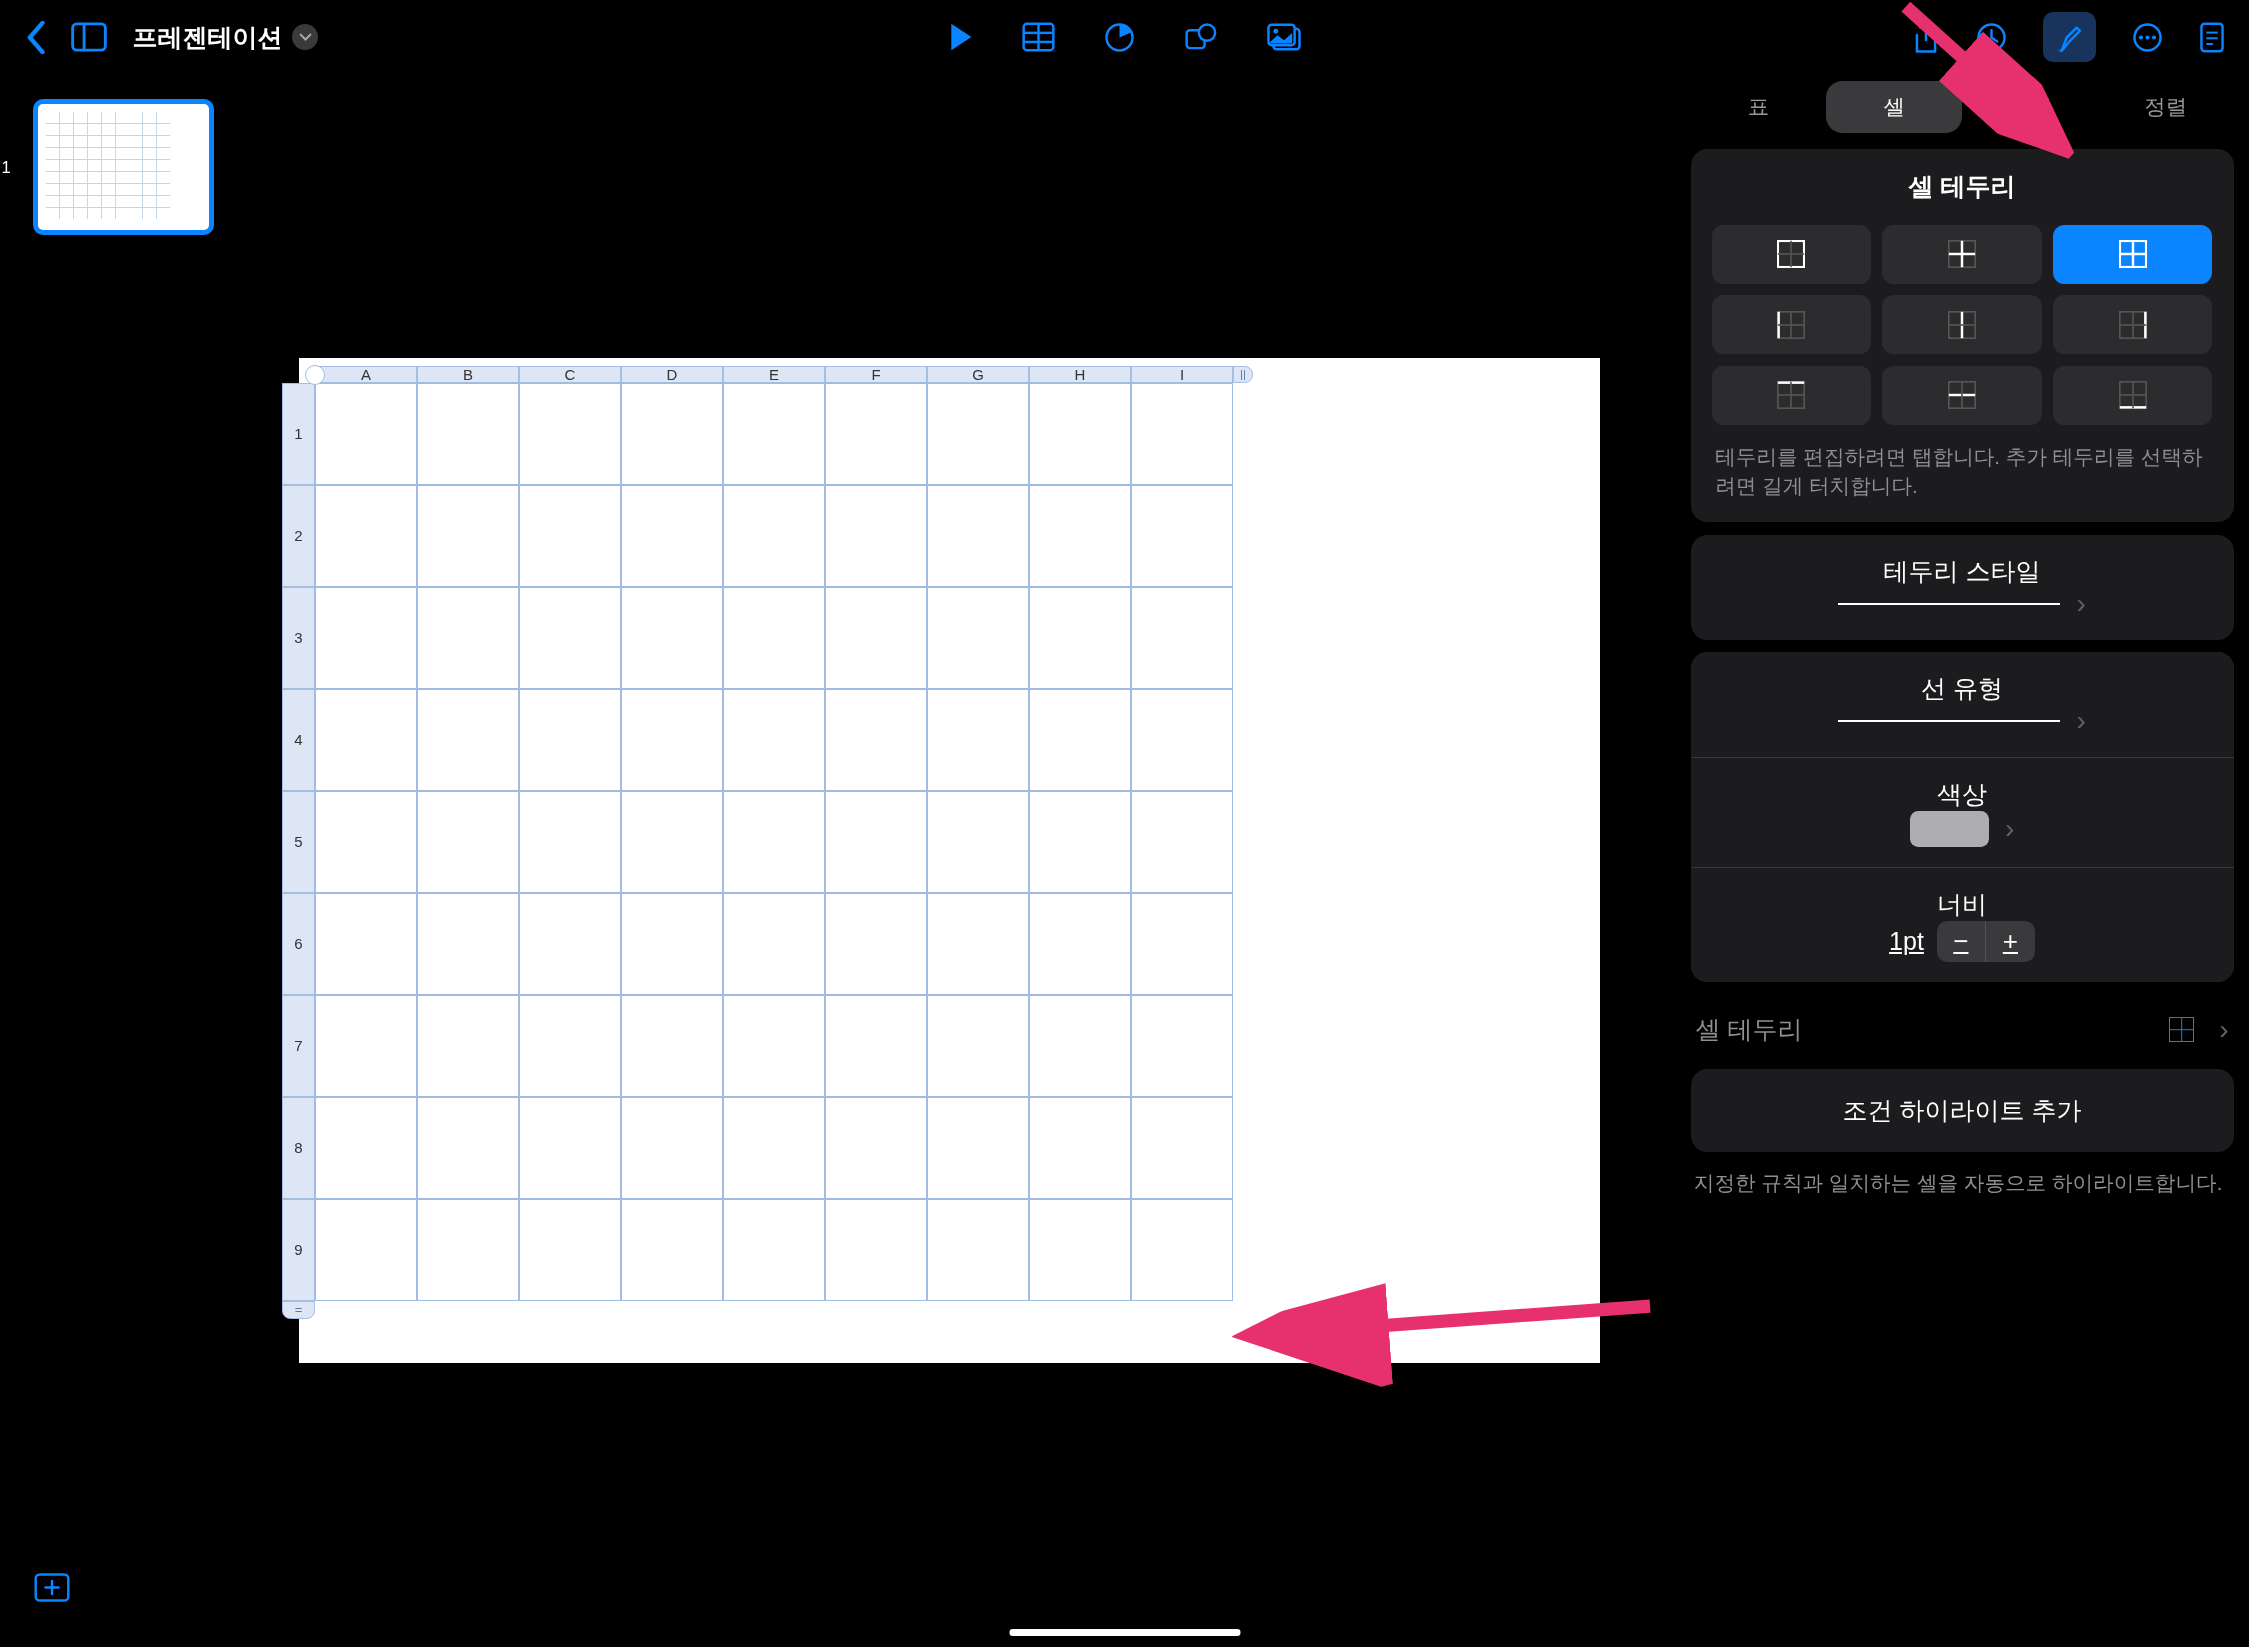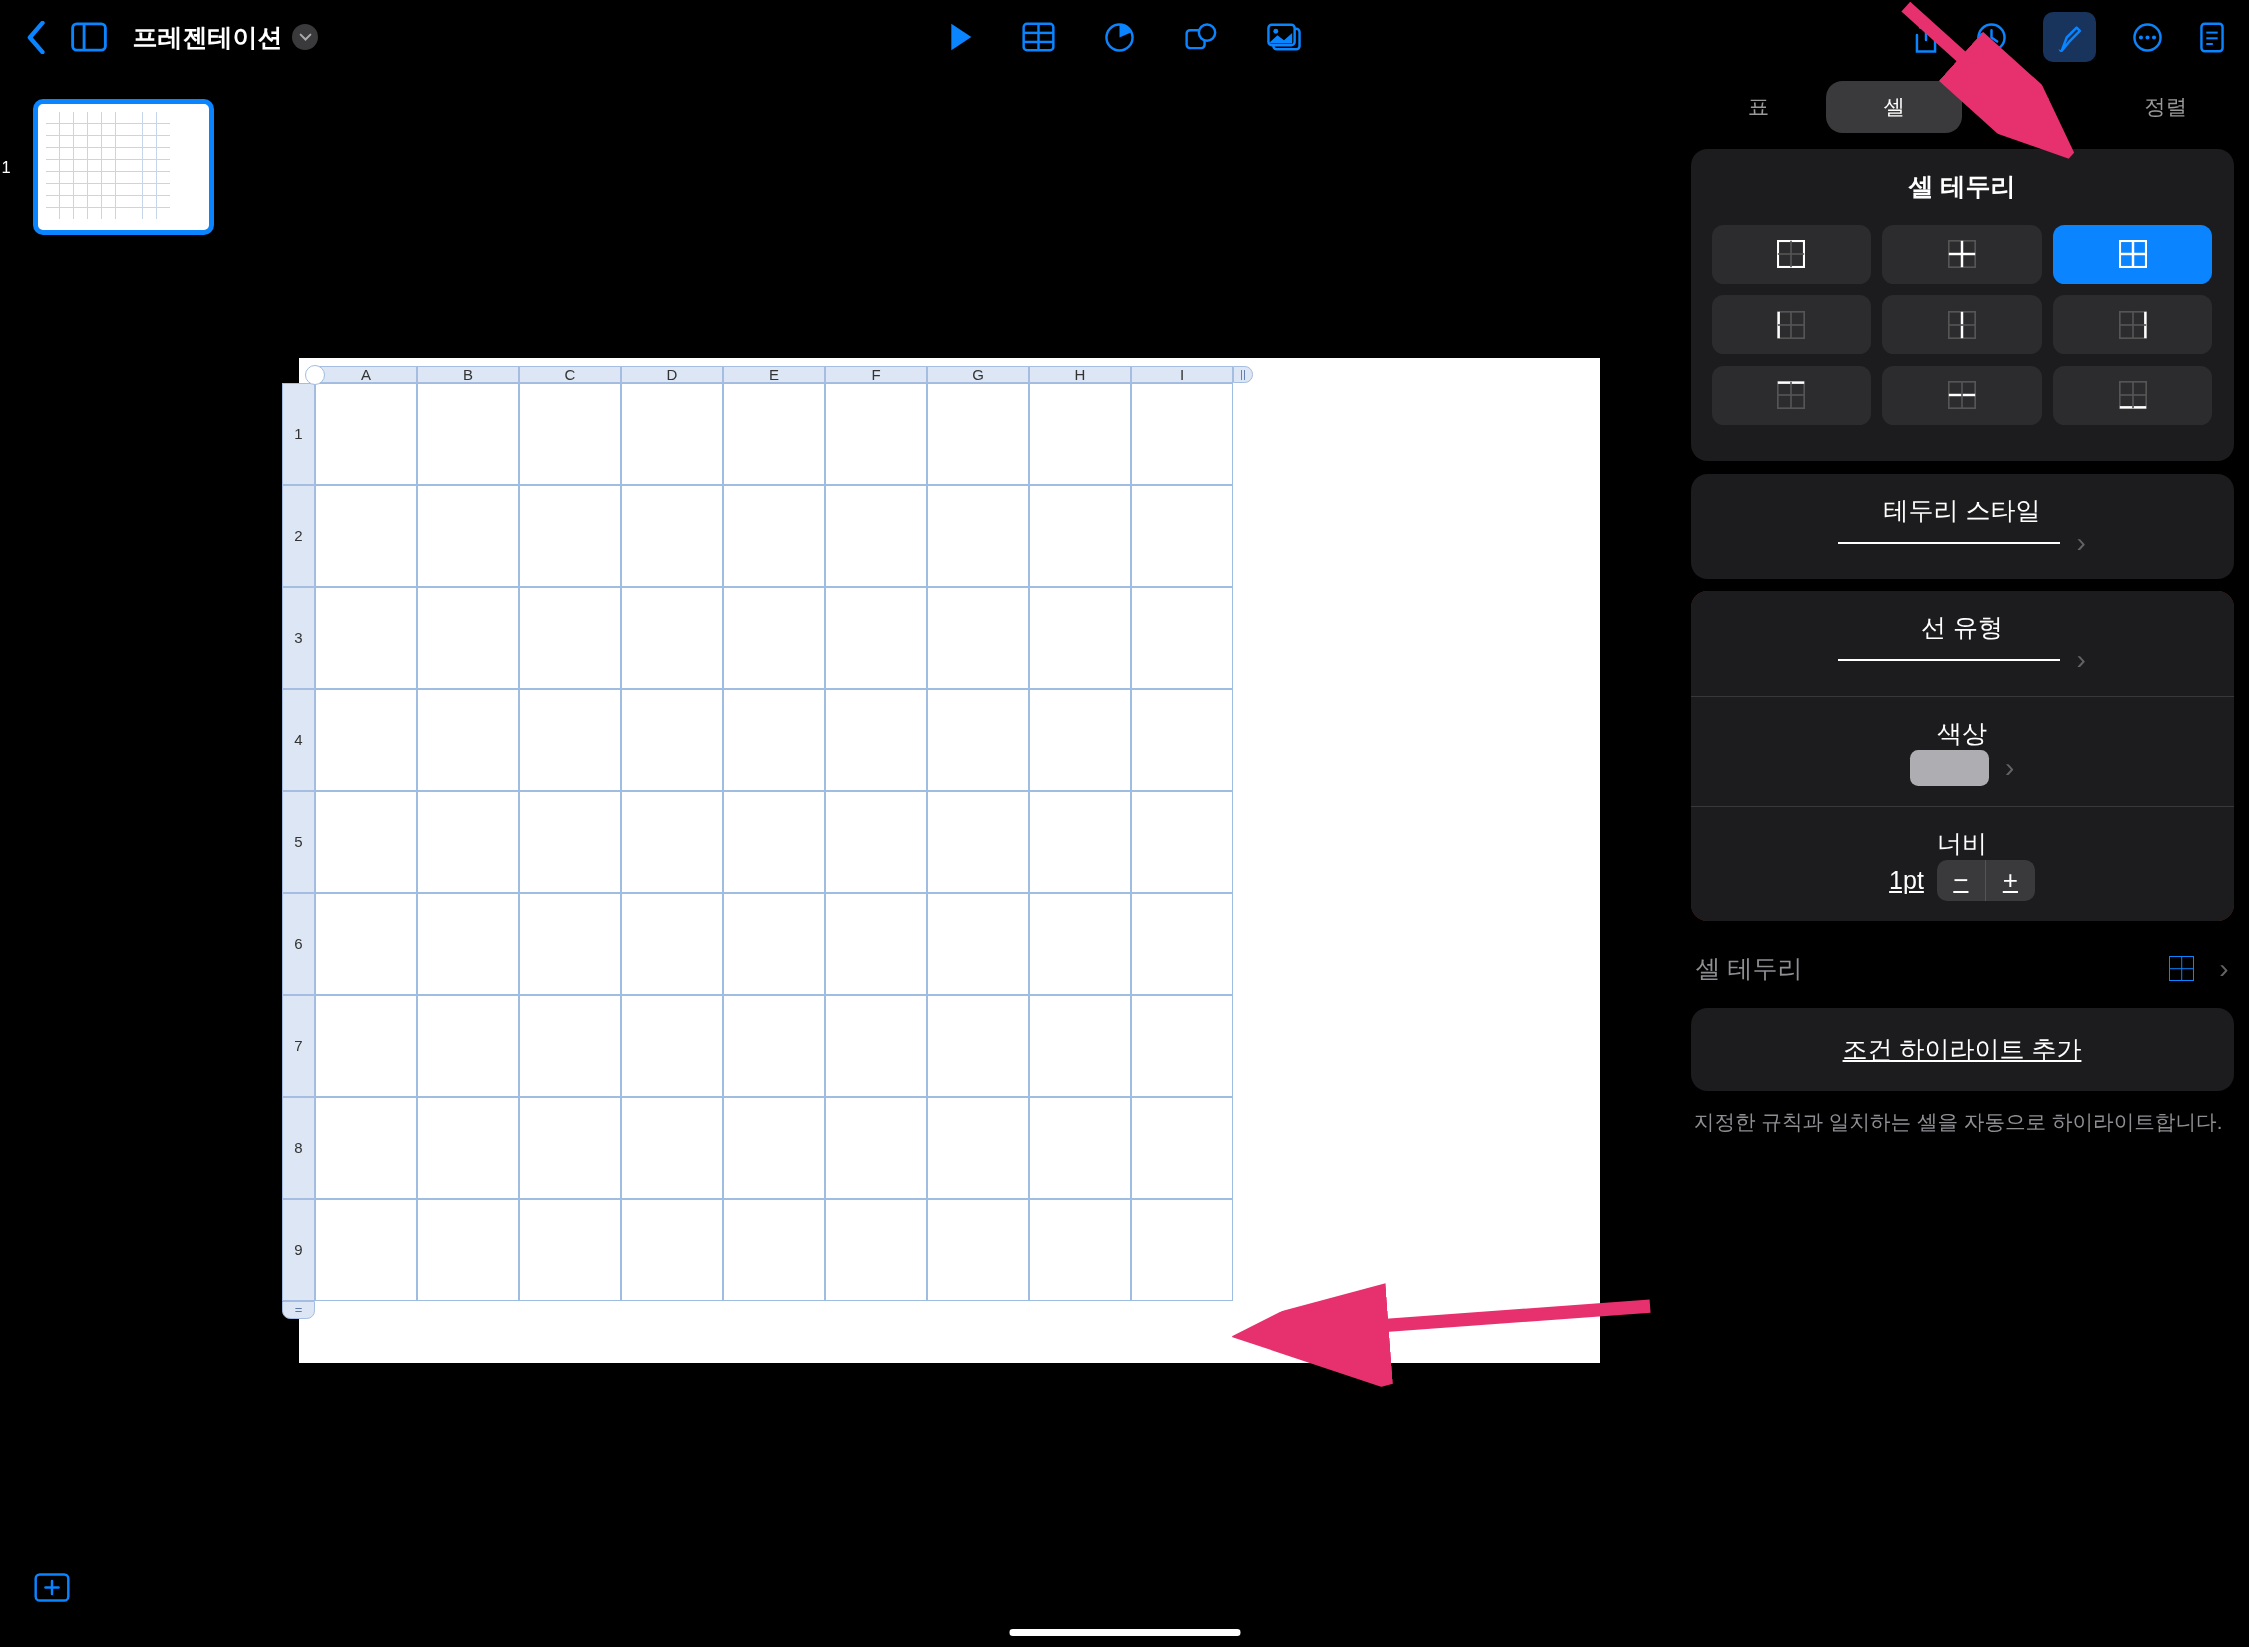--- a/index.html
+++ b/index.html
@@ -375,21 +375,20 @@
     }
     .highlight-btn {
       background: #1c1c1e;
       border-radius: 16.5px;
       padding: 25px;
       text-align: center;
       color: #fff;
       font-size: 25px;
       margin-bottom: 13px;
       cursor: pointer;
-      text-decoration: underline;
     }
     .arrow-annotation {
       position: absolute;
       pointer-events: none;
       z-index: 1000;
     }
     .arrow1 {
       top: 45px;
       left: 1869px;
       transform: rotate(42deg);
@@ -797,20 +796,21 @@
         </div>
         <div class="border-option">
           <svg width="28" height="28" viewBox="0 0 34 34">
               <rect x="1" y="1" width="32" height="32" stroke="#555" stroke-width="2" fill="none"></rect>
               <line x1="1" y1="32" x2="33" y2="32" stroke="#fff" stroke-width="3"></line>
               <line x1="17" y1="1" x2="17" y2="33" stroke="#555" stroke-width="2"></line>
               <line x1="1" y1="17" x2="33" y2="17" stroke="#555" stroke-width="2"></line>
             </svg>
         </div>
       </div>
+      <div class="help-text">테두리를 편집하려면 탭합니다. 추가 테두리를 선택하려면 길게 터치합니다.</div>
     </div>
 
     <div class="row-item">
       <span class="row-label-text">테두리 스타일</span>
       <div class="row-value">
         <div class="line-preview"></div>
         <span class="chevron-right">›</span>
       </div>
     </div>
 

